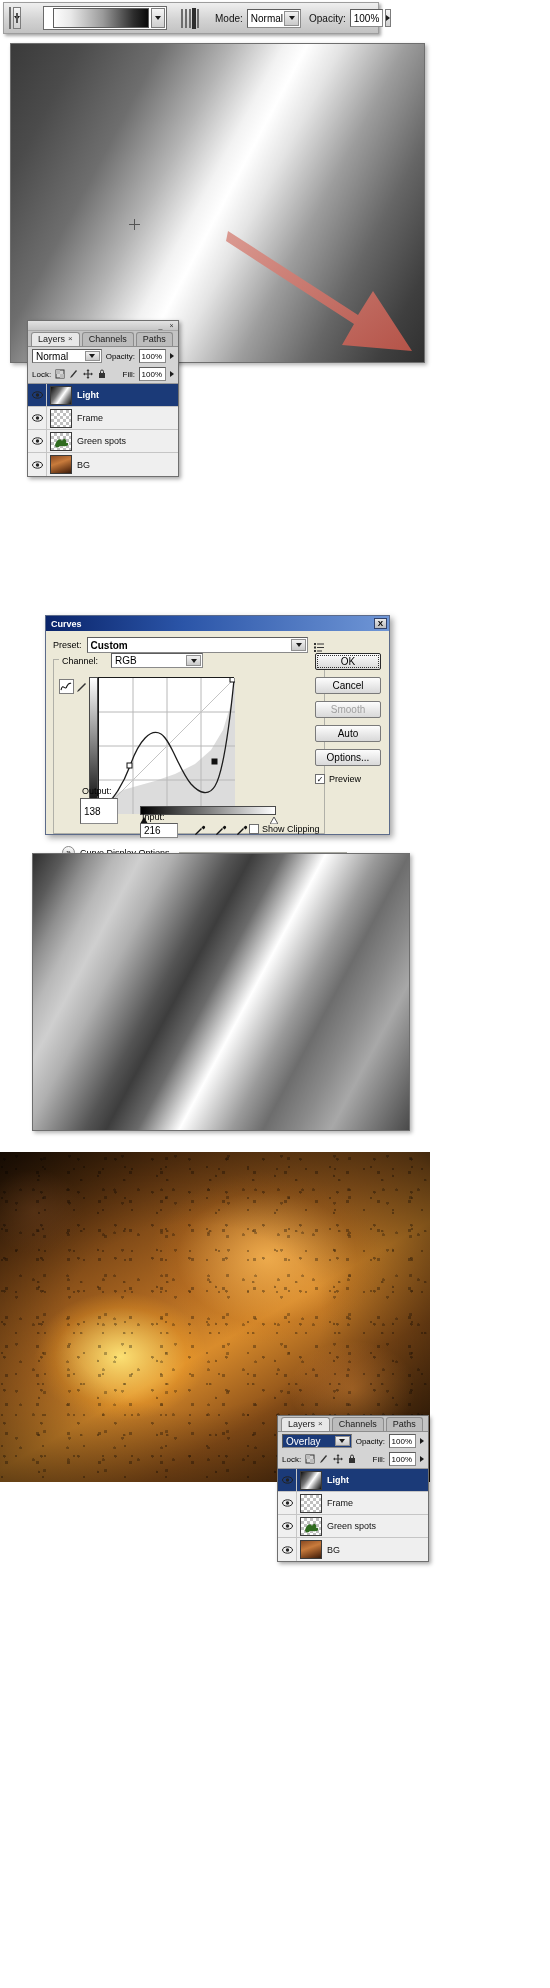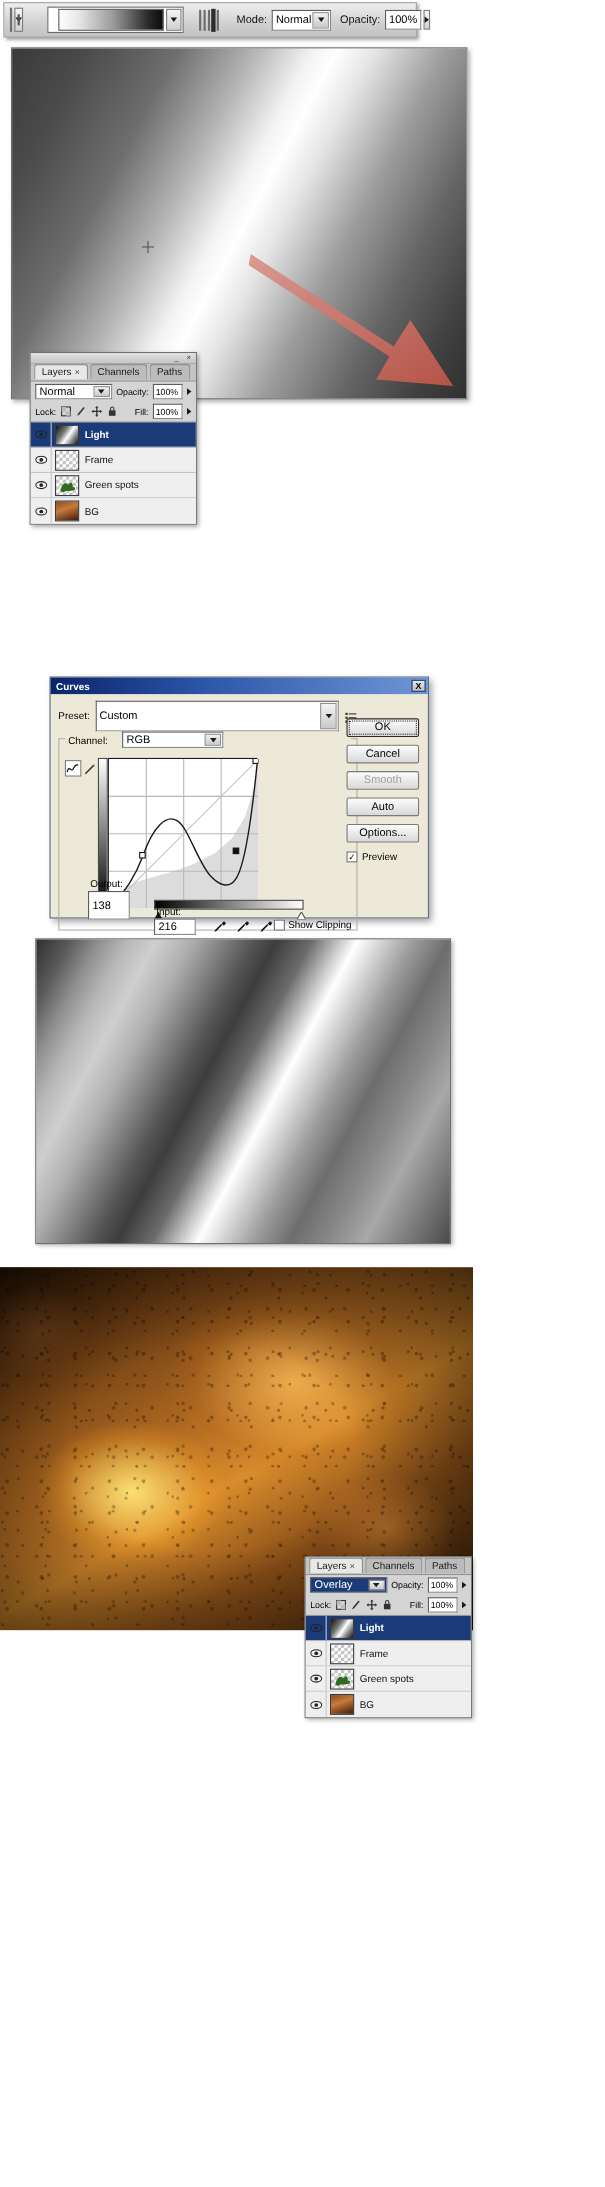--- a/index.html
+++ b/index.html
@@ -147,21 +147,21 @@
   .lp-titlebar {
     height: 10px; position: relative;
     background: linear-gradient(#e2e2e2,#c6c6c6);
     border-bottom: 1px solid #a8a8a8;
   }
   .lp-titlebar .tb-btn {
     position: absolute; top: 2px; width: 7px; height: 6px;
     font-size: 7px; line-height: 5px; text-align: center; color: #333;
   }
   .lp-tabs {
-    display: flex; align-items: flex-start; height: 16px;
+    display: flex; align-items: center; height: 16px;
     background: #c4c4c4; padding-left: 3px;
     border-bottom: 1px solid #8d8d8d;
   }
   .lp-tab {
     padding: 1px 6px 2px 6px; font-size: 9px;
     background: #bcbcbc; border: 1px solid #8d8d8d; border-bottom: none;
     border-radius: 3px 3px 0 0; margin-right: 2px; color: #1a1a1a;
     display: flex; align-items: center; gap: 3px;
   }
   .lp-tab.active { background: #e8e8e8; font-weight: normal; }
@@ -222,21 +222,21 @@
   }
   #curves-title { color: #fff; font-size: 9px; font-weight: bold; }
   #curves-close {
     width: 13px; height: 11px; background: linear-gradient(#e8e8e8,#bdbdbd);
     border: 1px solid #31426b; font-size: 8px; line-height: 9px;
     text-align: center; color: #000; font-weight: bold;
   }
   #curves-body { padding: 6px 7px; position: relative; height: 205px; }
   .row { display: flex; align-items: center; }
   #preset-row { gap: 5px; margin-bottom: 6px; }
-  #preset-combo { flex: 1; height: 28px; }
+  #preset-combo { flex: 1; height: 16px; font-weight: bold; }
   #preset-menu-icon { width: 12px; height: 12px; }
   #channel-group {
     border: 1px solid #b0b0a8; padding: 6px 5px 5px 5px;
     position: relative; height: 175px;
   }
   #channel-row { gap: 5px; margin-bottom: 4px; margin-top: -2px; }
   #channel-combo { width: 92px; height: 15px; }
   .group-line { flex: 1; height: 1px; background: #b0b0a8; margin-left: 4px; }
   #curve-area { display: flex; margin-top: 2px; }
   #curve-tools { width: 30px; }

